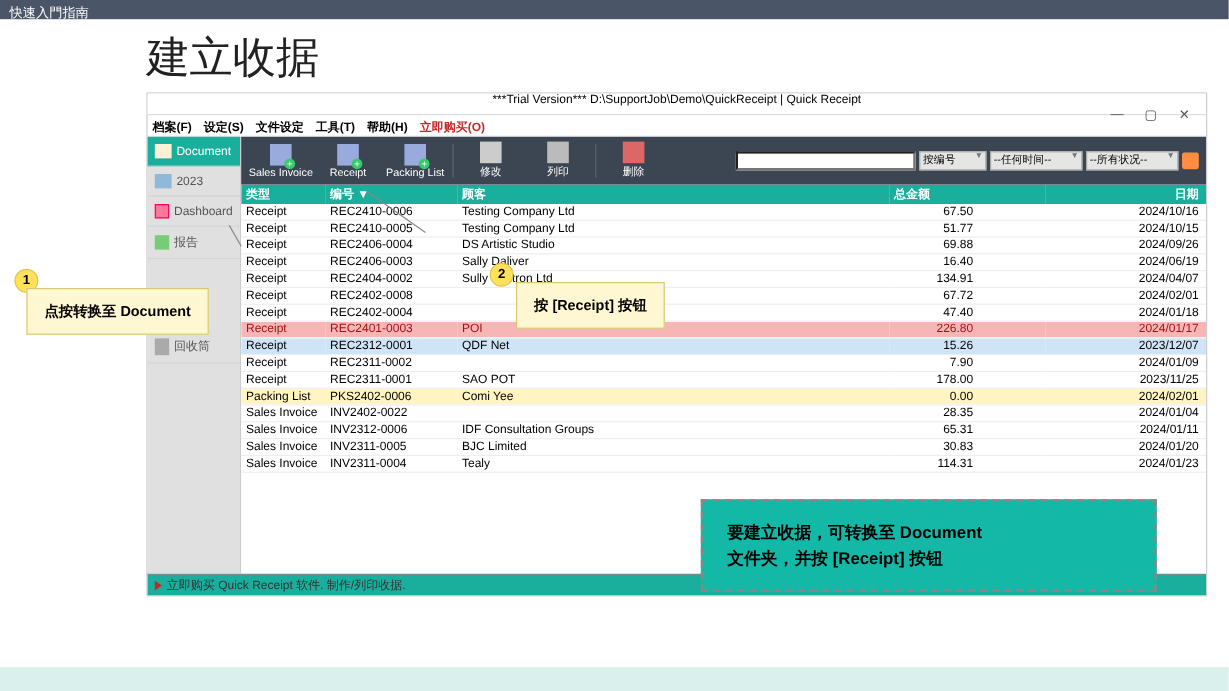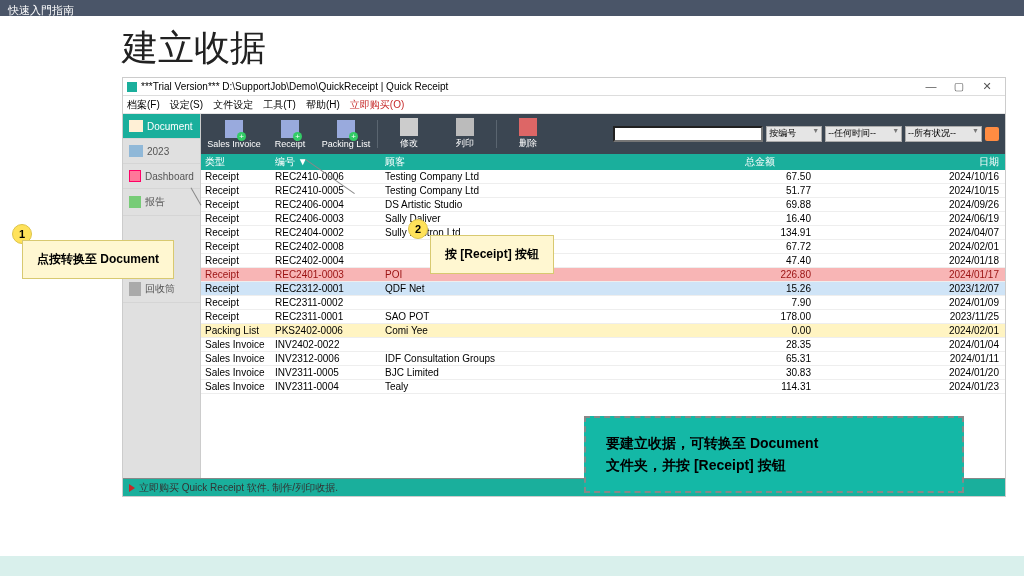--- a/index.html
+++ b/index.html
@@ -1,24 +1,24 @@
 <!DOCTYPE html>
 <html><head>
 <meta charset="utf-8">
 <style>
 * { margin:0; padding:0; box-sizing:border-box; font-family:"Microsoft YaHei","Segoe UI",sans-serif; }
 body { width:1024px; height:576px; background:#fff; overflow:hidden; position:relative; }
 .top-bar { background:#4a5568; color:#fff; font-size:11px; padding:3px 8px; height:16px; }
 .page-title { font-size:36px; font-weight:400; margin:8px 0 4px 122px; color:#222; }
 .app-frame { margin-left:122px; width:884px; border:1px solid #ccc; background:#fff; position:relative; }
-.title-bar { display:flex; align-items:center; height:18px; font-size:10px; padding:0 4px; background:#fff; border-bottom:1px solid #ddd; }
+.title-bar { display:flex; align-items:center; height:18px; font-size:10px; padding:0 4px; background:#fff; border-bottom:1px solid #ddd;flex-direction:column; }
 .title-bar .tb-icon { width:10px; height:10px; background:#1aaf9c; margin-right:4px; }
 .win-btns { margin-left:auto; display:flex; gap:0; }
 .win-btns span { width:28px; text-align:center; font-size:11px; color:#555; }
-.menu-bar { display:flex; height:18px; font-size:10px; align-items:center; padding-left:4px; gap:10px; border-bottom:1px solid #e5e5e5; }
+.menu-bar { display:flex; height:18px; font-size:10px; align-items:flex-end; padding-left:4px; gap:10px; border-bottom:1px solid #e5e5e5;font-weight:bold; }
 .menu-bar .red { color:#c62828; }
 .content { display:flex; height:364px; }
 .sidebar { width:78px; background:#e0e0e0; border-right:1px solid #ccc; }
 .sb-item { display:flex; align-items:center; gap:4px; padding:6px 6px; font-size:10px; color:#555; border-bottom:1px solid #d5d5d5; }
 .sb-item.active { background:#1aaf9c; color:#fff; }
 .sb-icon { width:14px; height:12px; display:inline-block; }
 .folder-open { background:#f4a460; } .sb-item.active .folder-open { background:#fff0d6; }
 .folder { background:#90b8d8; }
 .grid { background:#f79; width:12px; height:12px; border:1px solid #f06; }
 .grid2 { background:#7c7; width:12px; height:12px; }
@@ -30,21 +30,21 @@
 .tb-btn .ico.plus::after { content:"+"; position:absolute; right:-3px; bottom:-3px; background:#3c6; color:#fff; width:9px; height:9px; border-radius:50%; font-size:8px; line-height:9px; text-align:center; }
 .tb-sep { width:1px; height:28px; background:#5a6570; margin:0 2px; }
 .tb-right { margin-left:auto; display:flex; align-items:center; gap:3px; }
 .search-box { width:150px; height:16px; background:#fff; font-size:9px; }
 .combo { height:16px; background:#e5e5e5; font-size:9px; padding:0 2px; display:flex; align-items:flex-start; gap:16px; border:1px solid #aaa; }
 .combo .chev { font-size:7px; color:#777; }
 .orange-ico { width:14px; height:14px; background:#ff8c42; border-radius:2px; }
 .subbar { background:#1aaf9c; height:16px; display:flex; align-items:center; justify-content:flex-end; padding-right:6px; font-size:10px; color:#fff; }
 .table-wrap { flex:1; overflow:hidden; background:#fff; position:relative; }
 table { width:100%; border-collapse:collapse; font-size:10px; table-layout:fixed; }
-thead th { background:#1aaf9c; color:#fff; font-weight:400; text-align:left; padding:1px 4px; height:14px;margin-left:12px; }
+thead th { background:#1aaf9c; color:#fff; font-weight:700; text-align:left; padding:1px 4px; height:14px;margin-left:12px; }
 tbody td { padding:1px 4px; height:13px; border-bottom:1px solid #eee; white-space:nowrap; overflow:hidden; }
 tbody td.num { text-align:right; padding-right:60px; }
 tbody td.dt { text-align:right; padding-right:6px; }
 tr.hl-red td { background:#f8b5b5; color:#9a1212; }
 tr.hl-blue td { background:#cfe4f7; }
 tr.hl-yellow td { background:#fff4c2; }
 .col-type { width:70px; }
 .col-no { width:110px; }
 .col-cust { width:360px; }
 .col-amt { width:130px; }

